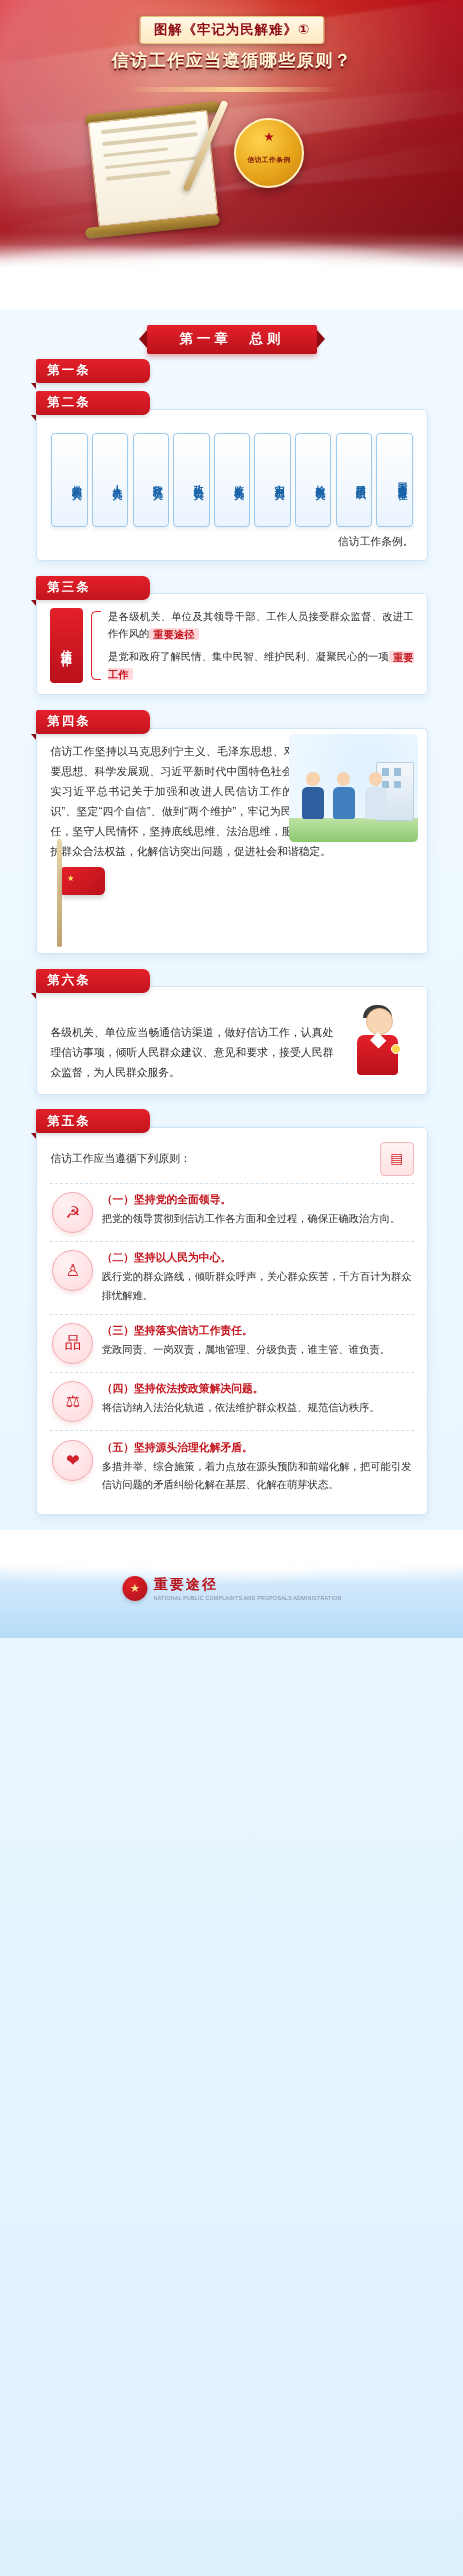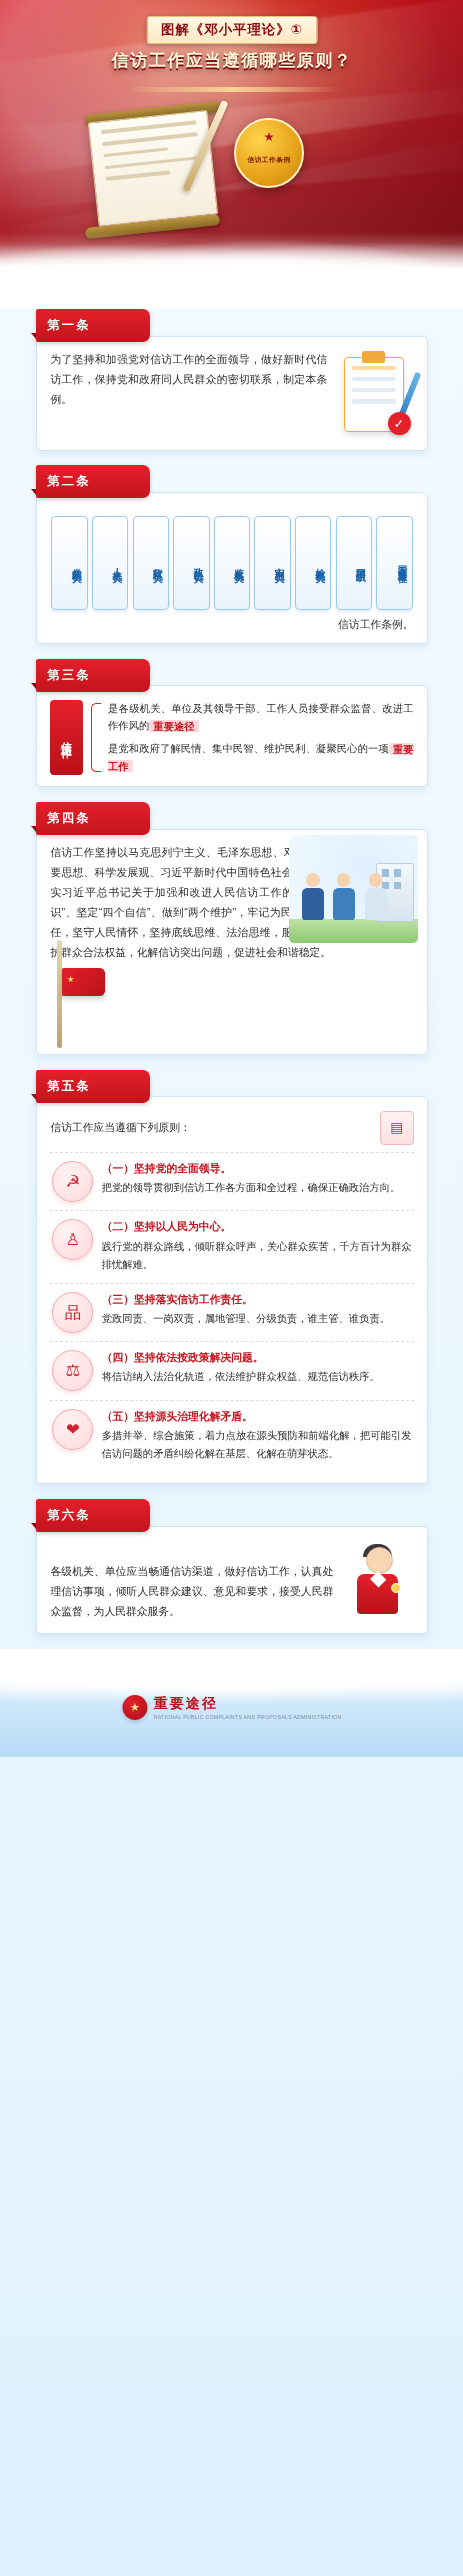--- a/index.html
+++ b/index.html
@@ -149,21 +149,21 @@
     color:#fff;font-size:13.4px;font-weight:bold;letter-spacing:4.1px;
   }
 
   
   .section{
     width:392px;margin:0 auto 14.4px;
     position:relative;
   }
   .art-head{
     position:relative;
-    width:103px;height:33px;
+    width:103px;height:24px;
     background:linear-gradient(180deg,#e4202a,#c3141d);
     border-radius:2.1px 7.2px 7.2px 2.1px;
     display:flex;align-items:center;
     padding-left:11.3px;
     box-shadow:0 1.5px 4.1px rgba(0,0,0,.18);
     margin-bottom:-6.2px;
     z-index:3;
   }
   .art-head span{color:#fff;font-size:12.4px;font-weight:bold;letter-spacing:2.1px;}
   .art-head:after{
@@ -369,21 +369,21 @@
 
 <div class="page">
 
   <div class="hero">
     <div class="glow"></div>
     <div class="ribbon r1"></div>
     <div class="ribbon r2"></div>
     <div class="ribbon r3"></div>
 
     <div class="title-plate">
-      <span>图解《邓小平理论》①</span>
+      <span>图解《牢记为民解难》①</span>
     </div>
 
     <div class="hero-main">
       <div class="line">信访工作应当遵循哪些原则？</div>
     </div>
     <div class="hero-sub"></div>
 
     <div class="paper-roll"></div>
     <div class="paper">
       <div class="pline"></div>
@@ -396,42 +396,27 @@
     <div class="quill"></div>
 
     <div class="emblem">
       <div class="star">★</div>
       <div class="etext">信访工作条例</div>
     </div>
 
     <div class="clouds"></div>
   </div>
 
+  <div class="chapter">
+    <span>第一章　总则</span>
+  </div>
 
   <div class="section">
     <div class="art-head">
       <span>第一条</span>
-    </div>
-    <div class="art-body">
-      <div class="row-illus">
-        <div class="txt">
-          <p>为了坚持和加强党对信访工作的全面领导，做好新时代信访工作，保持党和政府同人民群众的密切联系，制定本条例。</p>
-        </div>
-        <div class="clipboard">
-          <div class="cb-board">
-            <div class="cb-line a"></div>
-            <div class="cb-line"></div>
-            <div class="cb-line"></div>
-            <div class="cb-line"></div>
-          </div>
-          <div class="cb-clip"></div>
-          <div class="cb-pen"></div>
-          <div class="cb-check">✓</div>
-        </div>
-      </div>
     </div>
   </div>
 
   <div class="section">
     <div class="art-head">
       <span>第二条</span>
     </div>
     <div class="art-body">
       <div class="tags">
         <div class="tag">党的机关</div>
@@ -500,85 +485,85 @@
         <div class="a4-flagpole"></div>
         <div class="a4-flag">
           <span class="s">★</span>
         </div>
       </div>
     </div>
   </div>
 
   <div class="section">
     <div class="art-head">
-      <span>第五条</span>
-    </div>
-    <div class="art-body">
-      <div class="lead">
-        <p>信访工作应当遵循下列原则：</p>
-        <div class="lead-icon">▤</div>
-      </div>
-
-      <div class="principle">
-        <div class="pico">☭</div>
-        <div class="ptxt">
-          <h4>（一）坚持党的全面领导。</h4>
-          <p>把党的领导贯彻到信访工作各方面和全过程，确保正确政治方向。</p>
-        </div>
-      </div>
-
-      <div class="principle">
-        <div class="pico">♙</div>
-        <div class="ptxt">
-          <h4>（二）坚持以人民为中心。</h4>
-          <p>践行党的群众路线，倾听群众呼声，关心群众疾苦，千方百计为群众排忧解难。</p>
-        </div>
-      </div>
-
-      <div class="principle">
-        <div class="pico">品</div>
-        <div class="ptxt">
-          <h4>（三）坚持落实信访工作责任。</h4>
-          <p>党政同责、一岗双责，属地管理、分级负责，谁主管、谁负责。</p>
-        </div>
-      </div>
-
-      <div class="principle">
-        <div class="pico">⚖</div>
-        <div class="ptxt">
-          <h4>（四）坚持依法按政策解决问题。</h4>
-          <p>将信访纳入法治化轨道，依法维护群众权益、规范信访秩序。</p>
-        </div>
-      </div>
-
-      <div class="principle">
-        <div class="pico">❤</div>
-        <div class="ptxt">
-          <h4>（五）坚持源头治理化解矛盾。</h4>
-          <p>多措并举、综合施策，着力点放在源头预防和前端化解，把可能引发信访问题的矛盾纠纷化解在基层、化解在萌芽状态。</p>
-        </div>
-      </div>
-    </div>
-  </div>
-
-  <div class="section">
-    <div class="art-head">
       <span>第六条</span>
     </div>
     <div class="art-body">
       <div class="art6-wrap">
         <div class="txt">
           <p>各级机关、单位应当畅通信访渠道，做好信访工作，认真处理信访事项，倾听人民群众建议、意见和要求，接受人民群众监督，为人民群众服务。</p>
         </div>
         <div class="a6-person">
           <div class="a6-hair"></div>
           <div class="a6-head"></div>
           <div class="a6-body"></div>
           <div class="a6-collar"></div>
           <div class="a6-badge"></div>
+        </div>
+      </div>
+    </div>
+  </div>
+
+  <div class="section">
+    <div class="art-head">
+      <span>第五条</span>
+    </div>
+    <div class="art-body">
+      <div class="lead">
+        <p>信访工作应当遵循下列原则：</p>
+        <div class="lead-icon">▤</div>
+      </div>
+
+      <div class="principle">
+        <div class="pico">☭</div>
+        <div class="ptxt">
+          <h4>（一）坚持党的全面领导。</h4>
+          <p>把党的领导贯彻到信访工作各方面和全过程，确保正确政治方向。</p>
+        </div>
+      </div>
+
+      <div class="principle">
+        <div class="pico">♙</div>
+        <div class="ptxt">
+          <h4>（二）坚持以人民为中心。</h4>
+          <p>践行党的群众路线，倾听群众呼声，关心群众疾苦，千方百计为群众排忧解难。</p>
+        </div>
+      </div>
+
+      <div class="principle">
+        <div class="pico">品</div>
+        <div class="ptxt">
+          <h4>（三）坚持落实信访工作责任。</h4>
+          <p>党政同责、一岗双责，属地管理、分级负责，谁主管、谁负责。</p>
+        </div>
+      </div>
+
+      <div class="principle">
+        <div class="pico">⚖</div>
+        <div class="ptxt">
+          <h4>（四）坚持依法按政策解决问题。</h4>
+          <p>将信访纳入法治化轨道，依法维护群众权益、规范信访秩序。</p>
+        </div>
+      </div>
+
+      <div class="principle">
+        <div class="pico">❤</div>
+        <div class="ptxt">
+          <h4>（五）坚持源头治理化解矛盾。</h4>
+          <p>多措并举、综合施策，着力点放在源头预防和前端化解，把可能引发信访问题的矛盾纠纷化解在基层、化解在萌芽状态。</p>
         </div>
       </div>
     </div>
   </div>
 
   <div class="footer">
     <div class="fclouds"></div>
     <div class="foot-logo">
       <div class="foot-mark">★</div>
       <div class="foot-text">

